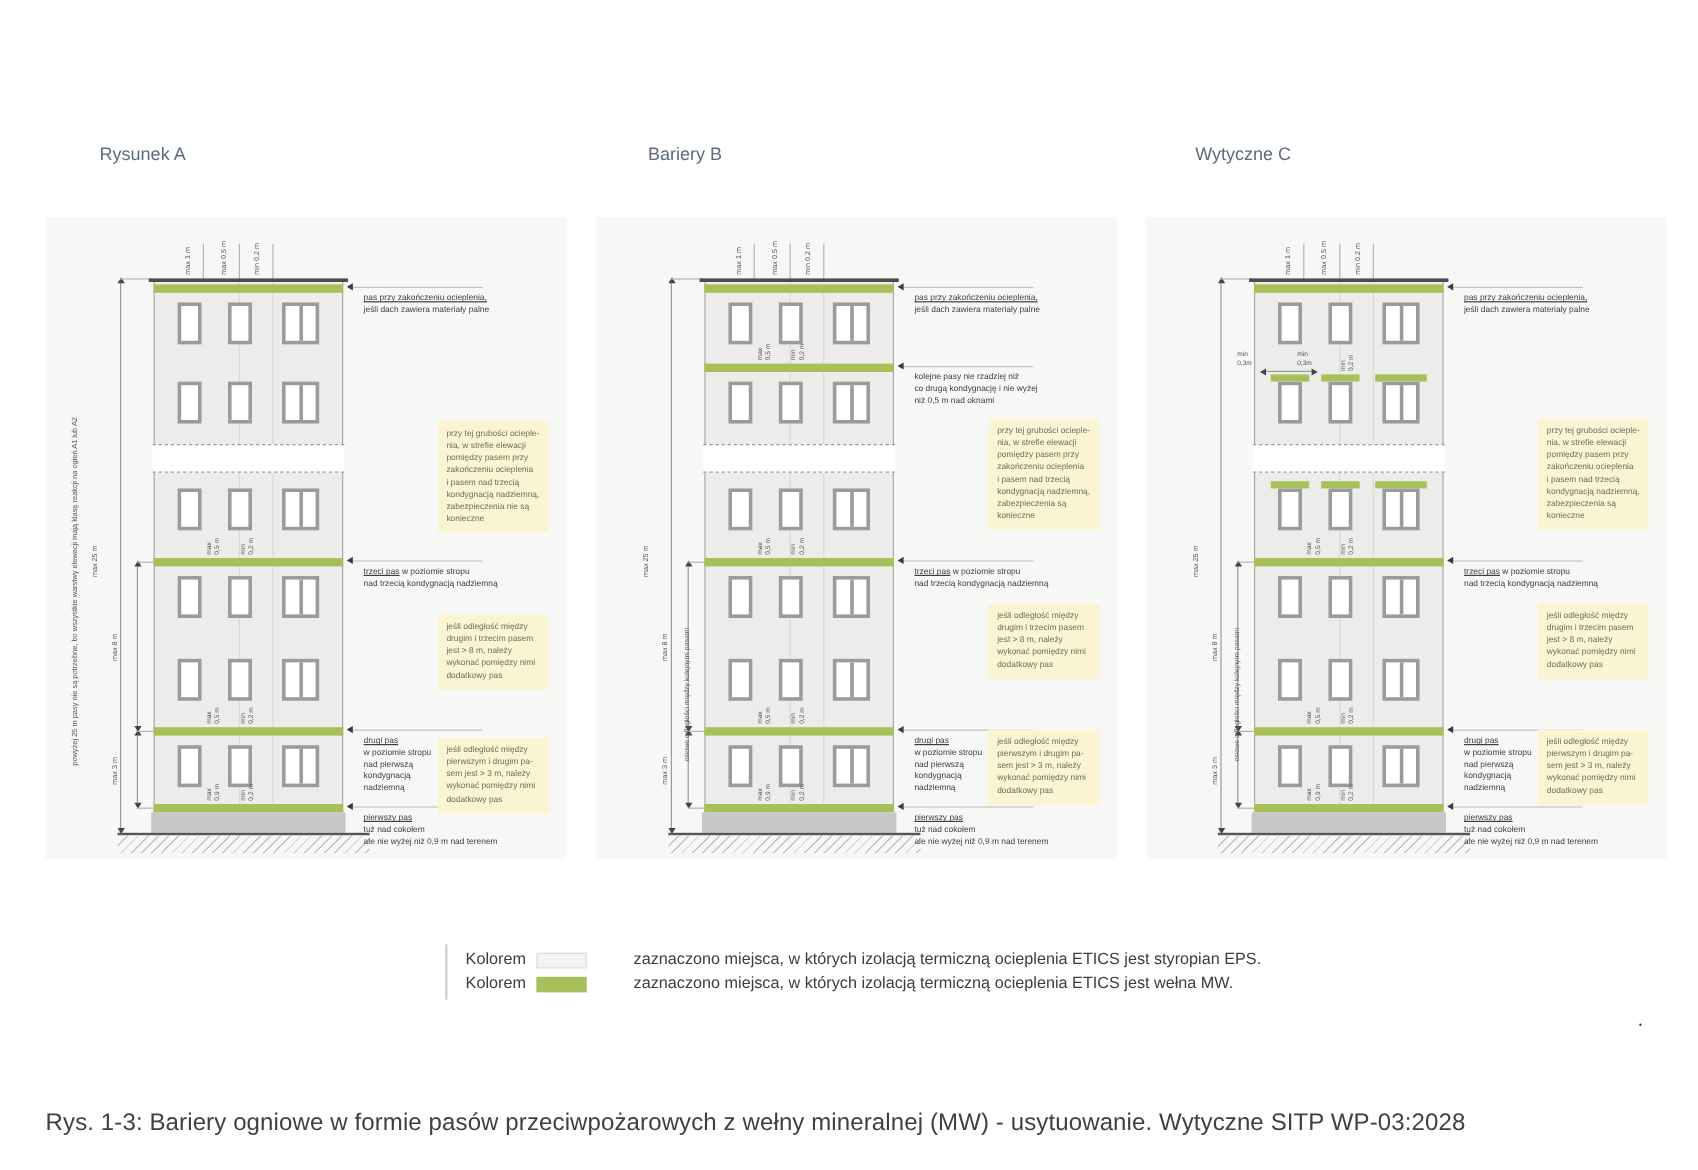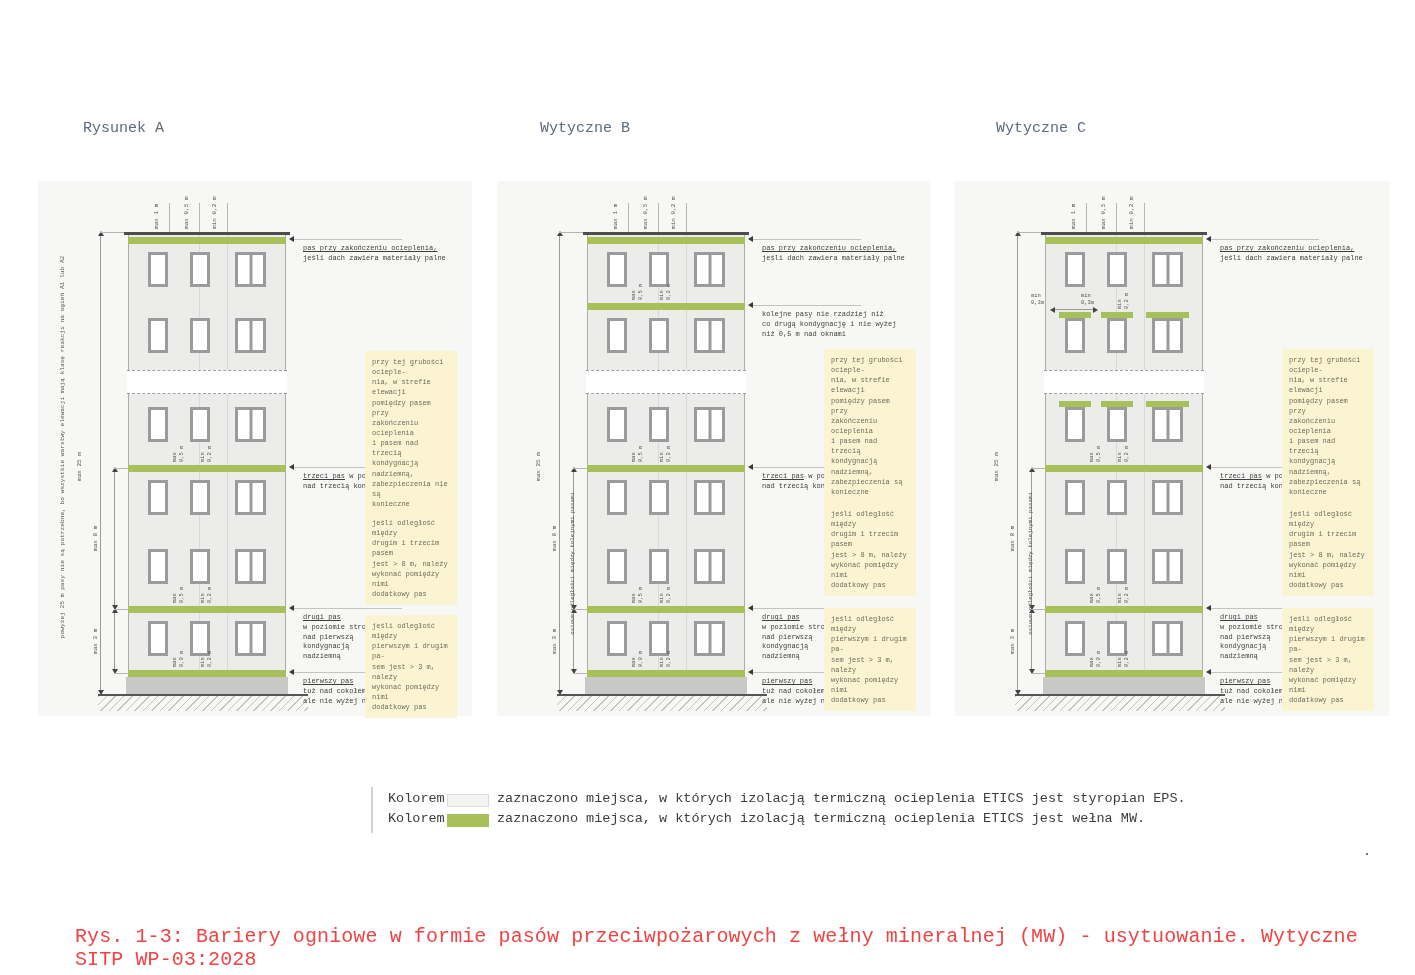--- a/index.html
+++ b/index.html
@@ -1,17 +1,17 @@
 <!DOCTYPE html>
 <html><head>
 <meta charset="utf-8">
 <style>
   html,body{margin:0;padding:0;background:#fff;}
   .page{position:relative;width:1415px;height:975px;background:#fff;overflow:hidden;
-        font-family:Liberation Mono, monospace;border-radius:24px;}
+        font-family:Liberation Sans, sans-serif;border-radius:24px;}
   .title{position:absolute;top:120px;font-size:15px;color:#5d6b7a;}
   .panel{position:absolute;top:181px;width:434px;height:535px;background:#f7f7f5;}
   
   .roof{position:absolute;left:86px;top:51px;width:166px;height:3px;background:#4d4d4d;}
   .wall{position:absolute;left:90px;top:54px;width:158px;height:442px;background:#ececea;
         border-left:1px solid #ababab;border-right:1px solid #ababab;box-sizing:border-box;}
   .stripe{position:absolute;left:90px;width:158px;height:7px;background:#a7c05a;}
   .seg{position:absolute;height:6px;background:#a7c05a;}
   .win{position:absolute;width:20px;height:35px;background:#fff;border:3px solid #9b9b9b;box-sizing:border-box;}
   .win.dbl{width:31px;}
@@ -41,34 +41,34 @@
         font-size:5.5px;line-height:1.2;color:#555;}
   .minlbl{position:absolute;font-size:5.5px;line-height:1.2;color:#555;white-space:pre;}
   
   .ann{position:absolute;font-size:7px;line-height:1.4;color:#3f3f3f;white-space:pre-line;}
   .ann .lead{text-decoration:underline;}
   .note{position:absolute;left:327px;width:92px;background:#fbf4d3;color:#6e6e5d;
         font-size:7px;line-height:1.45;padding:6px 7px;white-space:pre-line;box-sizing:border-box;}
   
   .legend-divider{position:absolute;left:371px;top:787px;width:2px;height:46px;background:#d2d2d2;}
   .leg-label{position:absolute;font-size:13.5px;color:#3d3d3d;}
-  .leg-text{position:absolute;font-size:13.5px;color:#3d3d3d;}
+  .leg-text{position:absolute;font-size:13.5px;color:#3d3d3d;margin-left:31px;}
   .swatch{position:absolute;width:42px;height:13px;box-sizing:border-box;}
   .swatch.eps{background:#f3f3f1;border:1px solid #dcdcda;}
   .swatch.mw{background:#a7c05a;}
-  .caption{position:absolute;left:38px;top:925px;font-size:20px;color:#ef4444;letter-spacing:0.1px;margin-left:37px;}
+  .caption{position:absolute;left:38px;top:925px;font-size:20px;color:#404040;letter-spacing:0.1px;}
   .dot{position:absolute;left:1366px;top:853px;width:2px;height:2px;background:#444;border-radius:50%;}
 </style>
 </head>
 <body>
 
 <div class="page">
 
   <div class="title" style="left:83px">Rysunek A</div>
-  <div class="title" style="left:540px">Wytyczne B</div>
+  <div class="title" style="left:540px">Bariery B</div>
   <div class="title" style="left:996px">Wytyczne C</div>
 
   <div class="panel" style="left:38px">
     <div class="rot" style="left:28px;top:450px;font-size:6.2px">powyżej 25 m pasy nie są potrzebne, bo wszystkie warstwy elewacji mają klasę reakcji na ogień A1 lub A2</div>
     <div class="vdim" style="left:62px;top:51px;height:462px"></div>
     <div class="htick" style="left:62px;top:51px;width:26px"></div>
     <div class="rot" style="left:46px;top:293px">max 25 m</div>
     <div class="vdim" style="left:76px;top:287px;height:141px"></div>
     <div class="vdim" style="left:76px;top:428px;height:64px"></div>
     <div class="htick" style="left:76px;top:287px;width:14px"></div>

